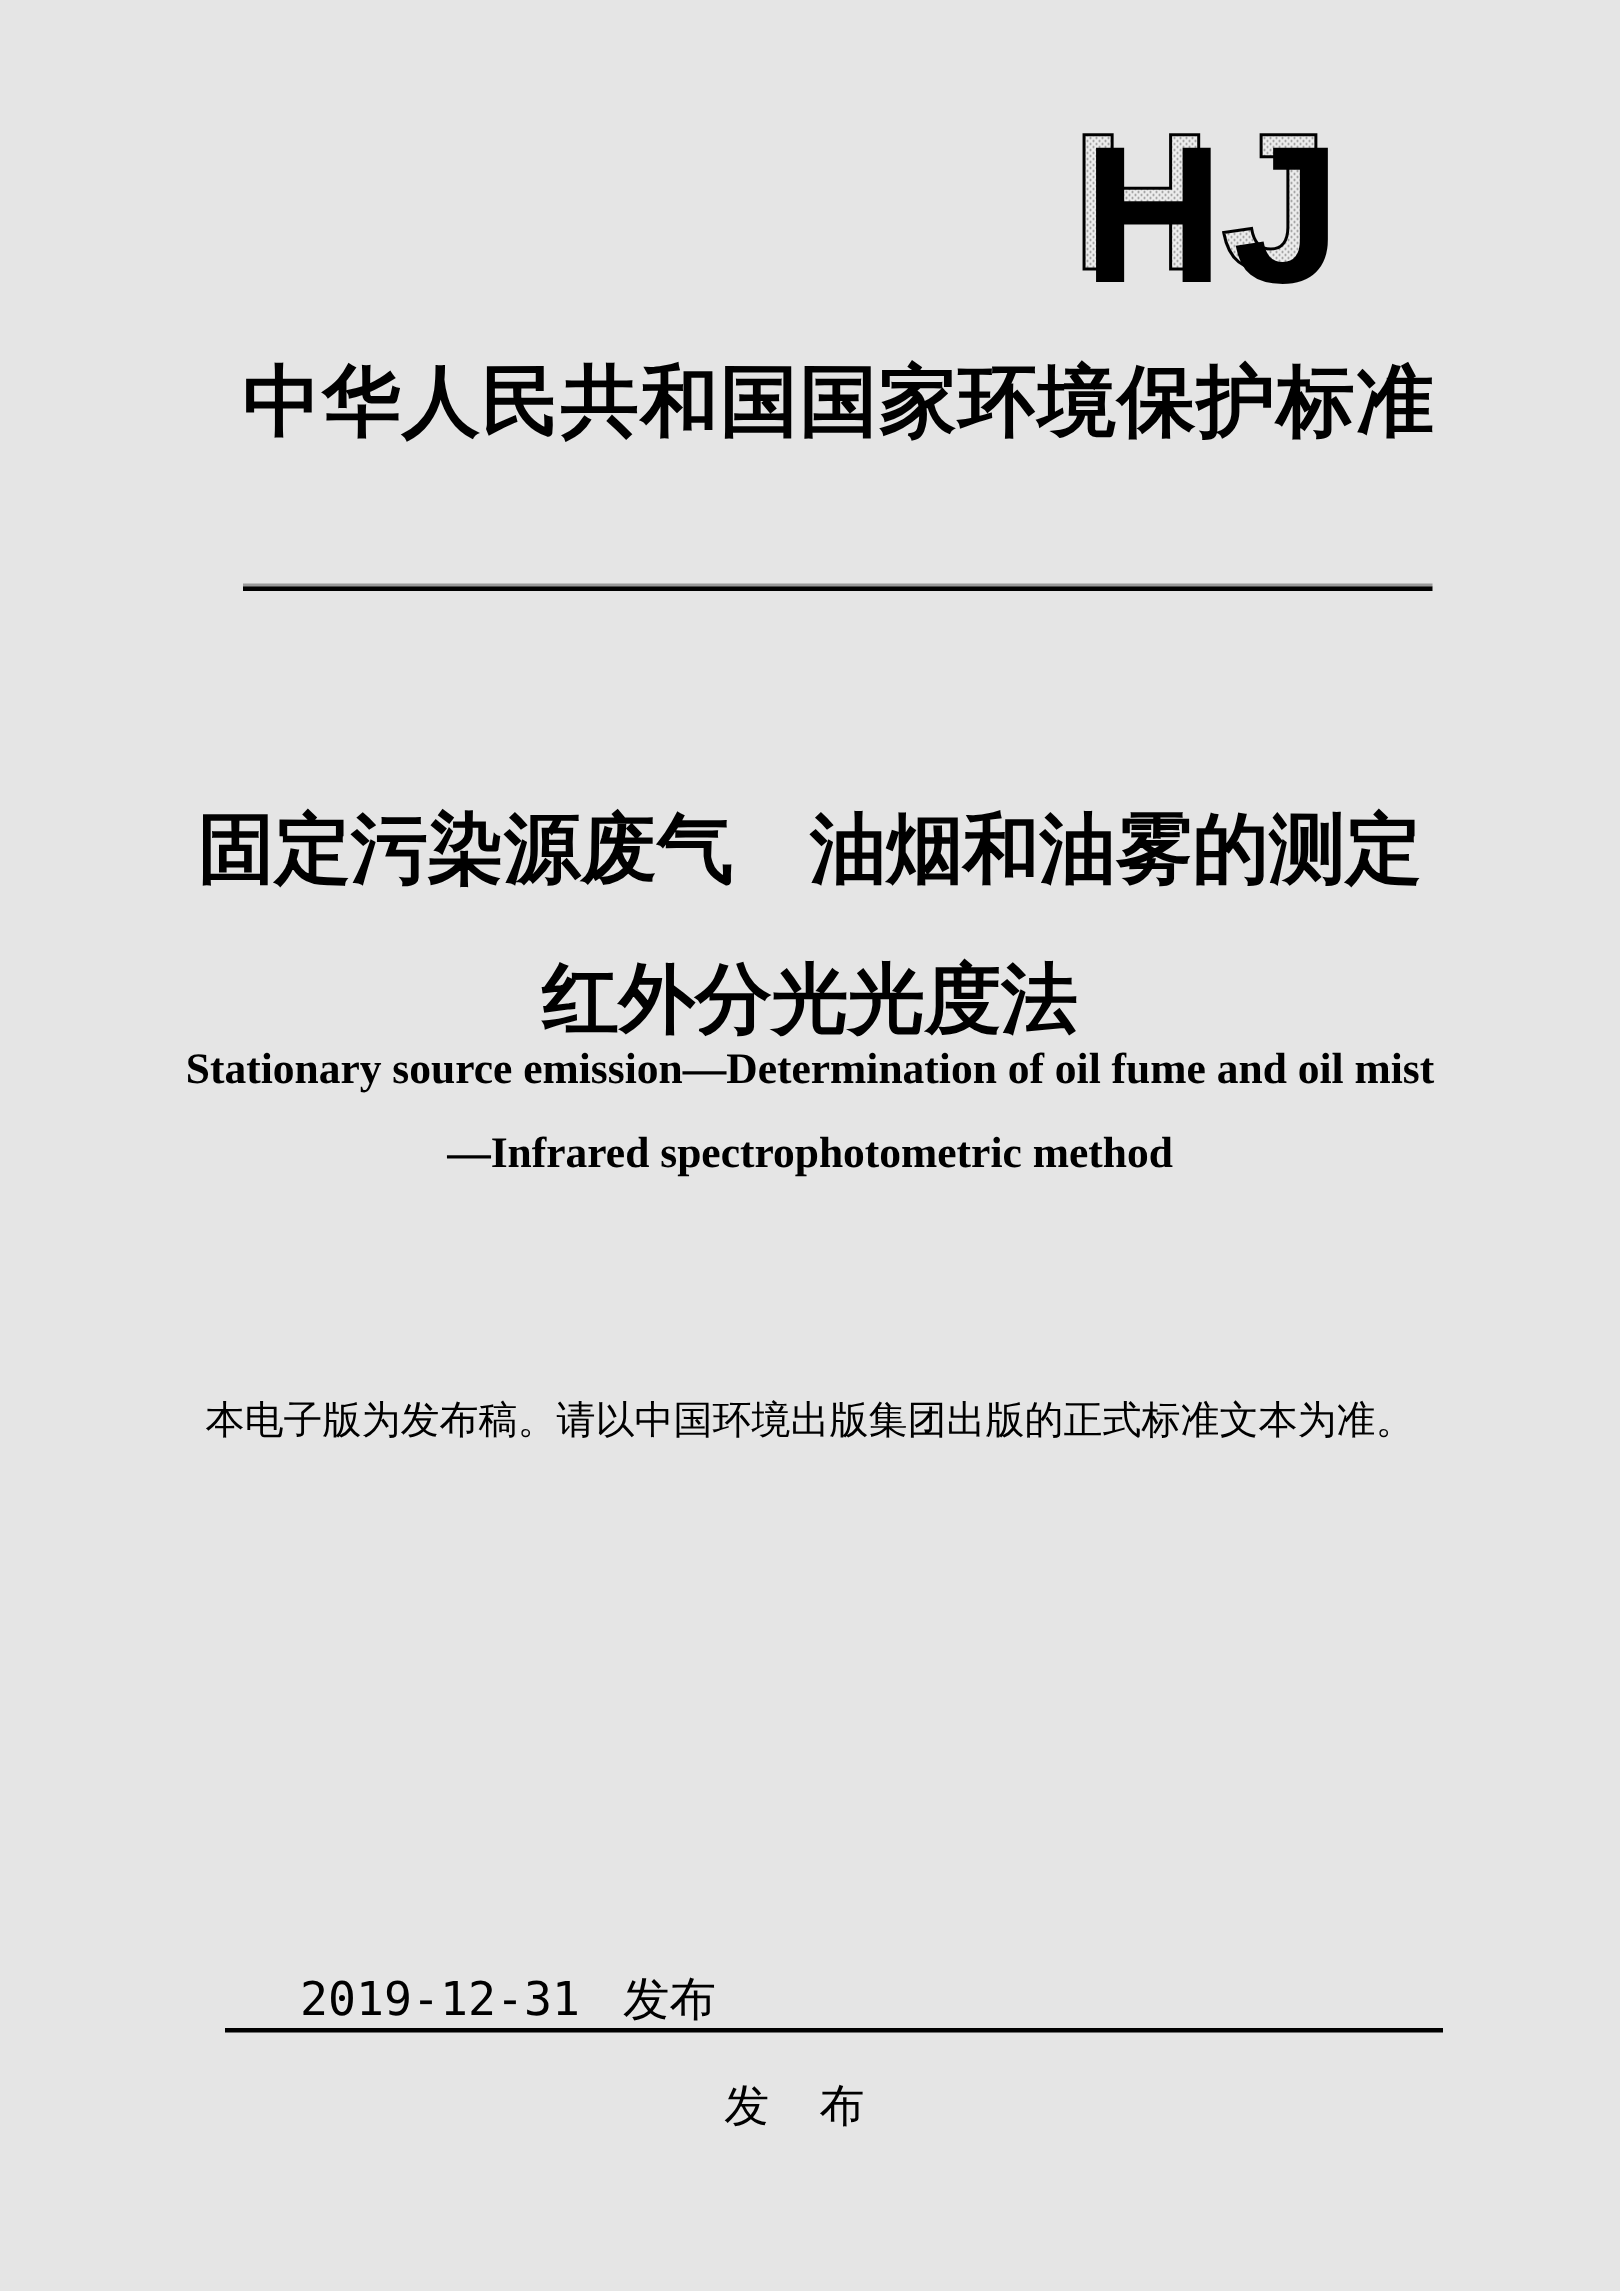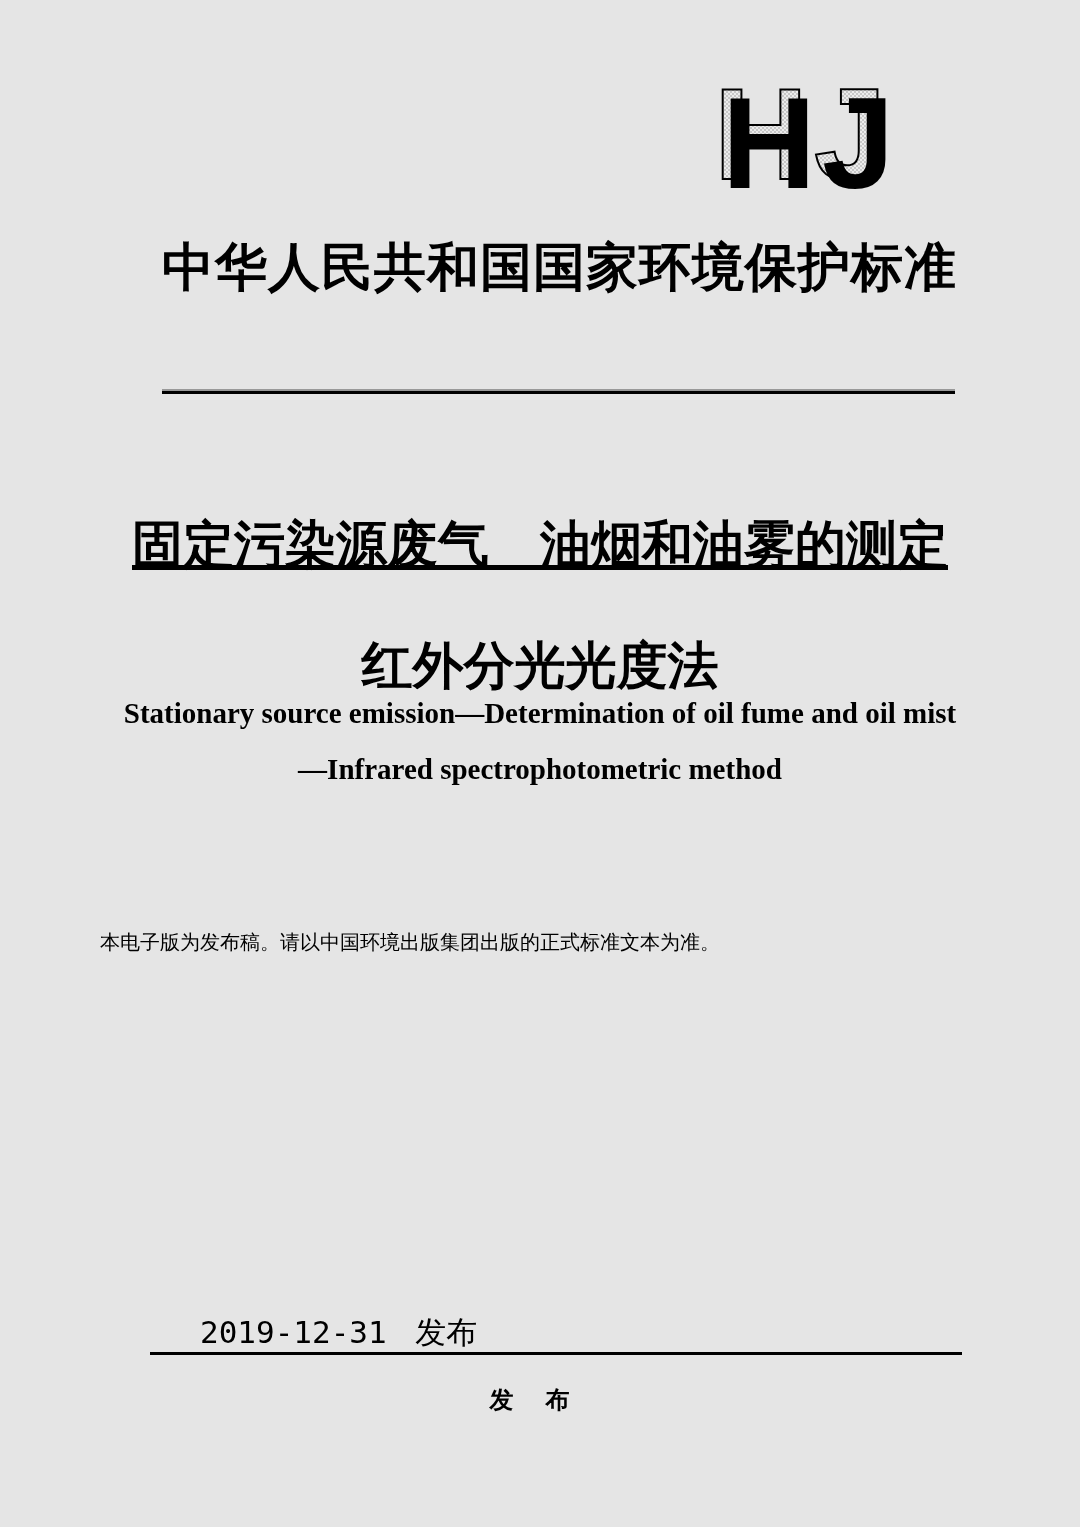--- a/index.html
+++ b/index.html
@@ -63,21 +63,21 @@
 
   .title-cn {
     position: absolute;
     left: 100px;
     width: 880px;
     text-align: center;
     font-weight: bold;
     font-size: 51px;
     white-space: pre;
   }
-  .title-cn.line1 { top: 511px; text-decoration: underline; }
+  .title-cn.line1 { top: 532px; }
   .title-cn.line2 { top: 604px; margin-top: 28px; }
 
   .title-en {
     position: absolute;
     left: 100px;
     width: 880px;
     text-align: center;
     font-weight: bold;
     font-size: 29px;
     white-space: nowrap;
@@ -93,22 +93,22 @@
     text-align: center;
     font-size: 33px;
     letter-spacing: 2px;
   }
 
   .notice {
     position: absolute;
     top: 929px;
     left: 100px;
     width: 880px;
-    text-align: left;
-    font-size: 20px;
+    text-align: center;
+    font-size: 26px;
     white-space: nowrap;
   }
 
   .dates-row {
     position: absolute;
     top: 1312px;
     left: 160px;
     width: 796px;
     display: flex;
     justify-content: space-between;
@@ -127,22 +127,22 @@
     align-items: center;
     white-space: nowrap;
   }
   .ministry-name {
     font-size: 52px;
     font-weight: bold;
     letter-spacing: 36px;
     line-height: 1.2;
   }
   .ministry-pub {
-    font-size: 24px;
-    font-weight: 700;
+    font-size: 30px;
+    font-weight: 400;
     letter-spacing: 13px;
     margin-left: -8px;
     padding-top: 6px;
   }
 </style>
 </head>
 <body>
 
 <div class="page">
 

